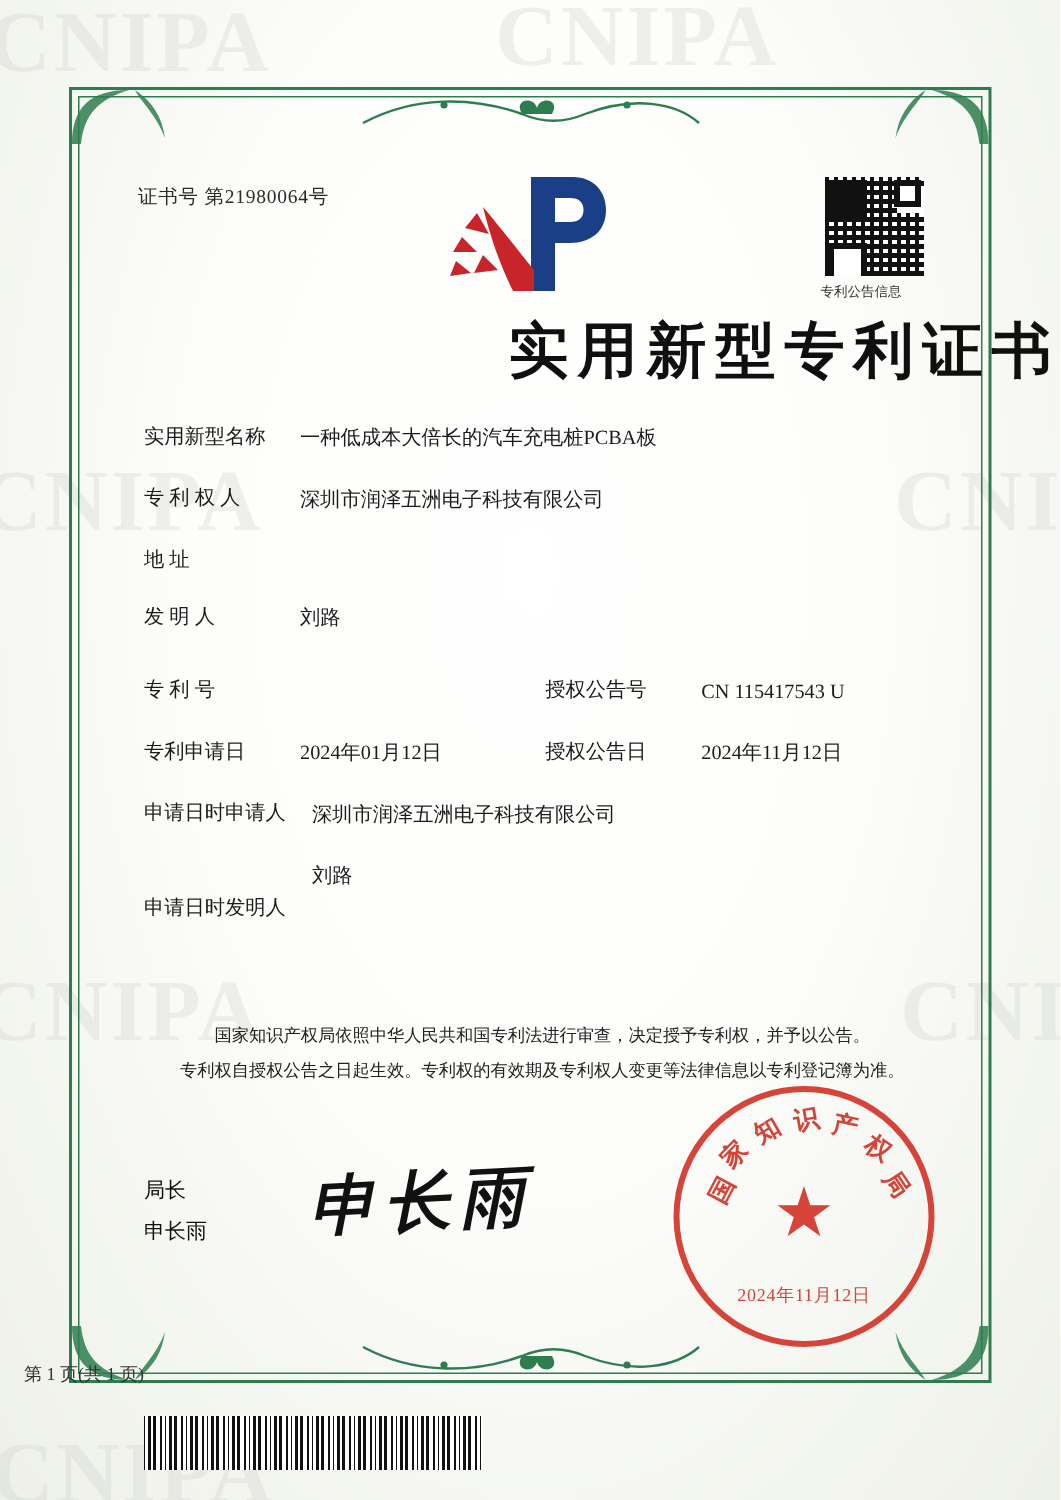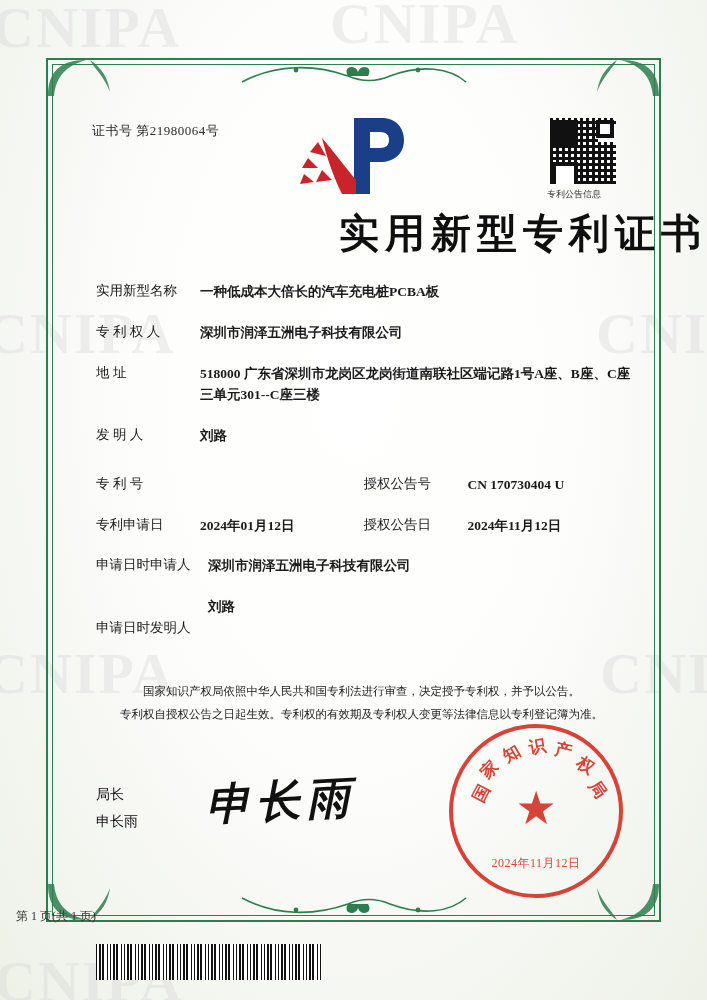--- a/index.html
+++ b/index.html
@@ -145,21 +145,20 @@
     white-space: nowrap;
   }
   .lab.spread {
     display: flex;
     justify-content: space-between;
     width: 104px;
   }
   .val {
     flex: 1 1 auto;
     line-height: 1.55;
-    font-weight: bold;
   }
   .half-left { display: flex; flex: 1 1 50%; }
   .half-right { display: flex; flex: 1 1 50%; }
   .half-right .lab { width: 104px; }
 
   
   #note {
     position: absolute;
     left: 92px; right: 76px; top: 680px;
     font-family: "Liberation Serif", "DejaVu Serif", serif;
@@ -316,35 +315,34 @@
       <div class="val">一种低成本大倍长的汽车充电桩PCBA板</div>
     </div>
 
     <div class="row">
       <div class="lab spread">专 利 权 人</div>
       <div class="val">深圳市润泽五洲电子科技有限公司</div>
     </div>
 
     <div class="row">
       <div class="lab spread">地          址</div>
-      <div class="val">518000 广东省深圳市龙岗区龙岗街道南联社区端记路1号A座、B座、C座三单元301--C座三楼</div>
     </div>
 
     <div class="row">
       <div class="lab spread">发  明  人</div>
       <div class="val">刘路</div>
     </div>
 
     <div class="row" style="margin-top:28px;">
       <div class="half-left">
         <div class="lab spread">专  利  号</div>
       </div>
       <div class="half-right">
         <div class="lab">授权公告号</div>
-        <div class="val">CN 170730404 U</div>
+        <div class="val">CN 115417543 U</div>
       </div>
     </div>
 
     <div class="row">
       <div class="half-left">
         <div class="lab">专利申请日</div>
         <div class="val">2024年01月12日</div>
       </div>
       <div class="half-right">
         <div class="lab">授权公告日</div>

